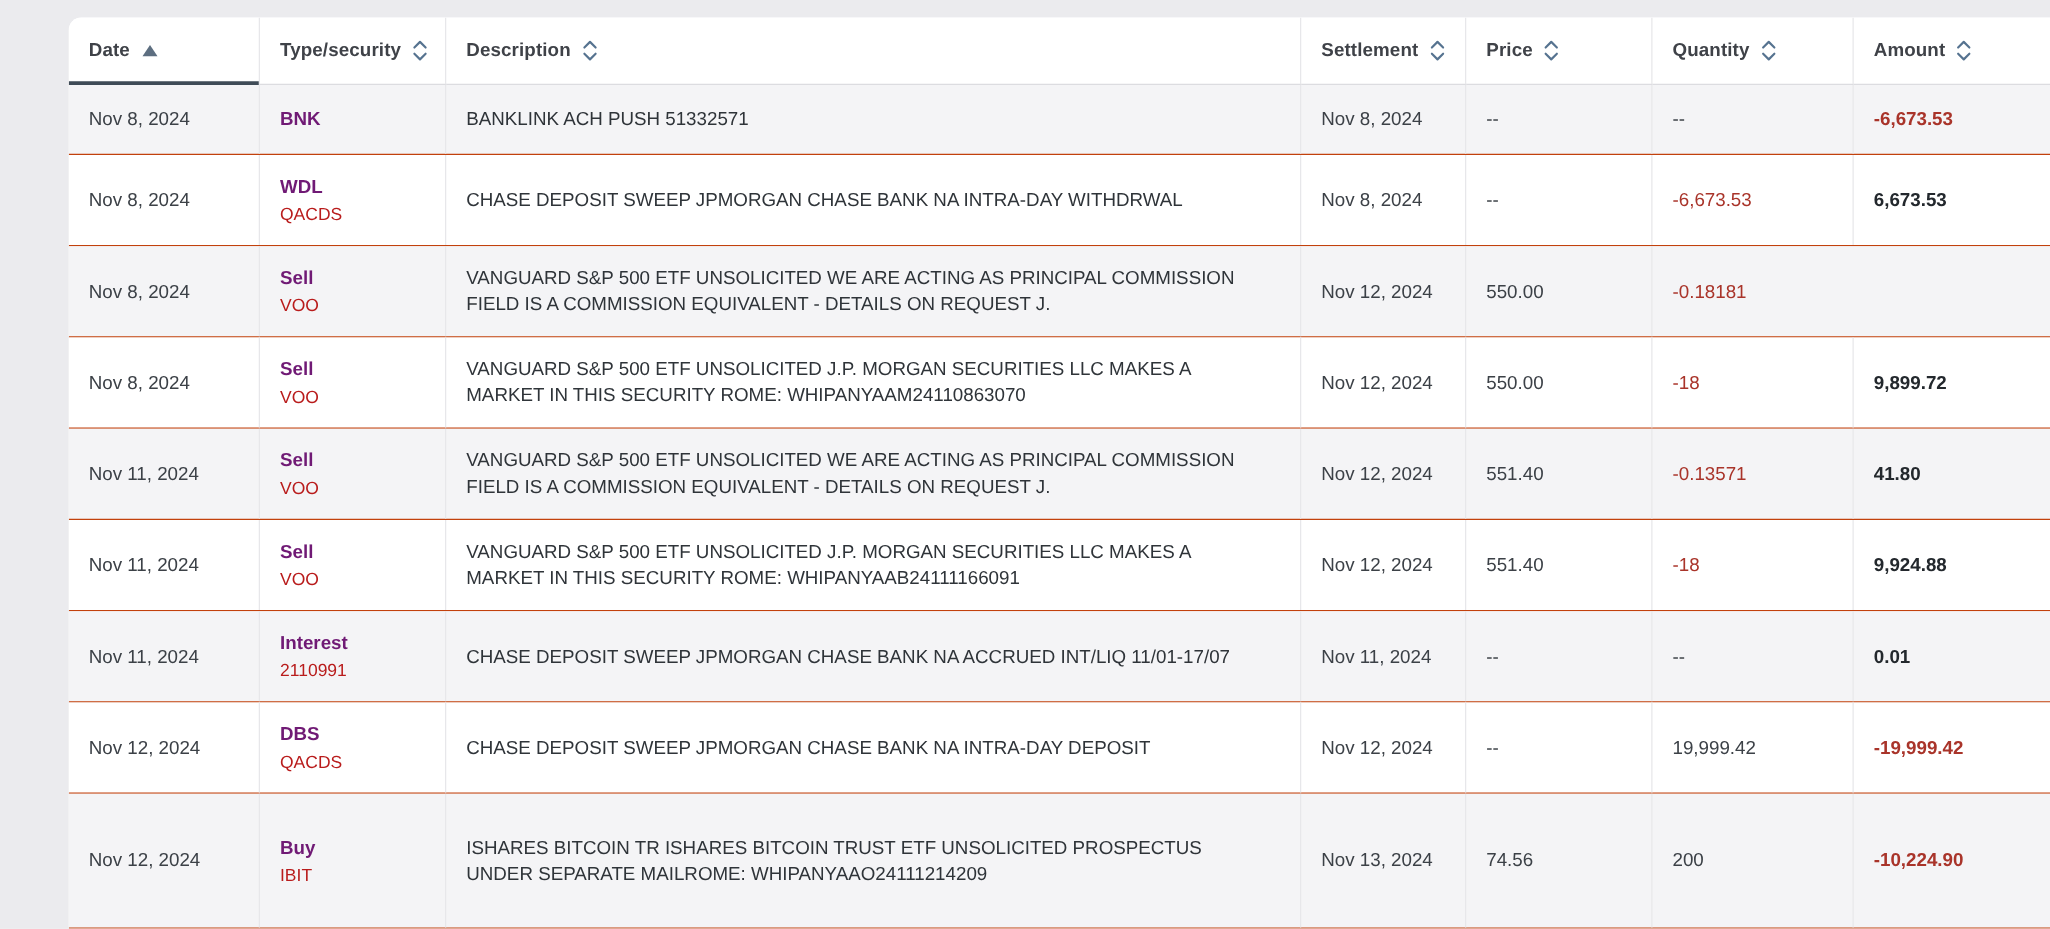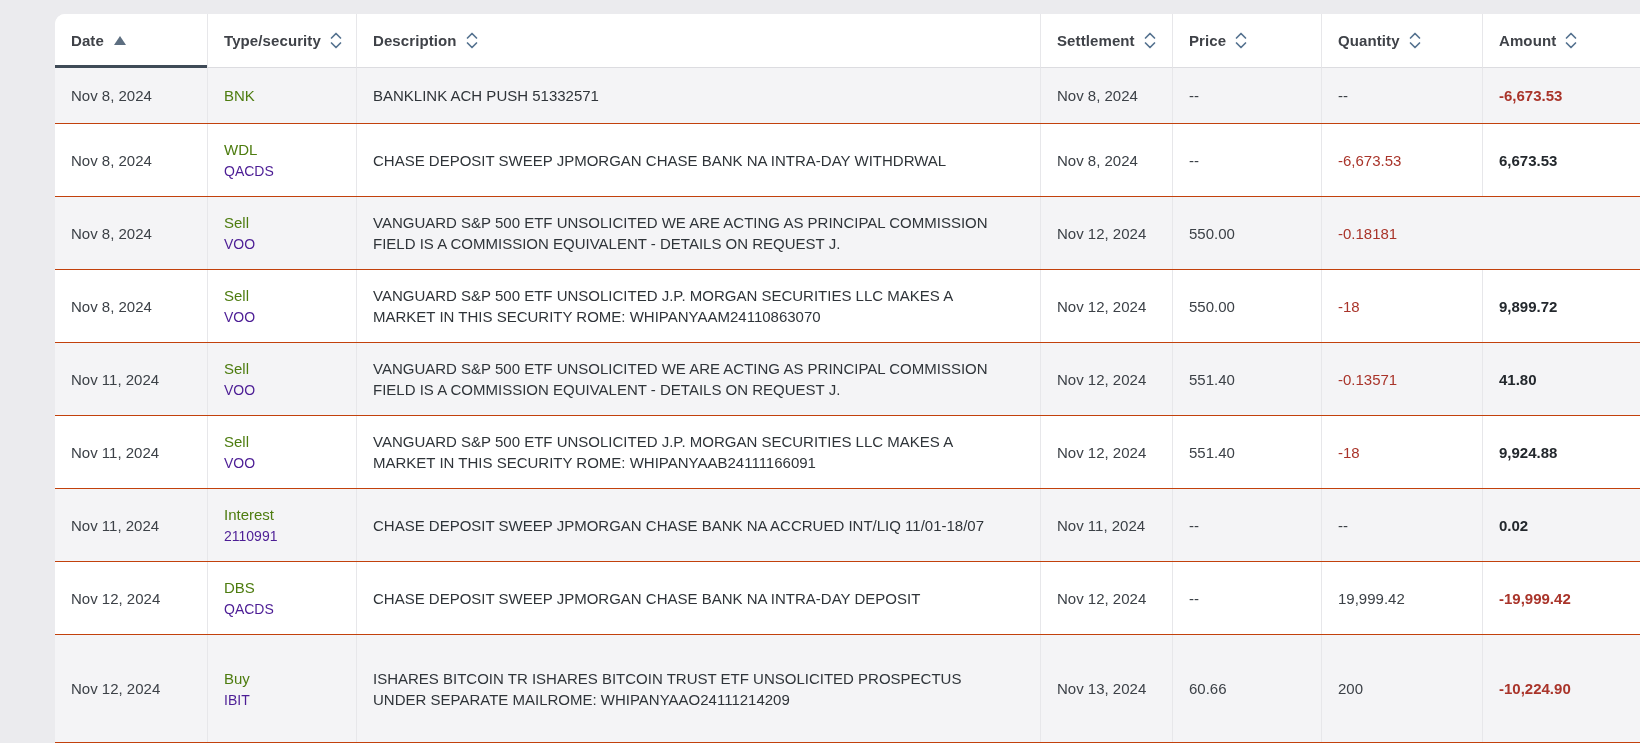--- a/index.html
+++ b/index.html
@@ -23,22 +23,22 @@
   .sort-icon{flex:0 0 auto;display:inline-flex;}
   
   .row{background:#ffffff;border-bottom:1px solid #c2410c;min-height:72px;}
   .row.stripe{background:#f4f4f6;}
   .row:nth-child(1){min-height:55px;}
   .row:nth-child(9){min-height:107px;}
   .row .cell{font-size:15px;color:#3c4147;}
   .cell.desc{color:#2f3439;line-height:1.4;align-items:center;}
   .cell.desc .desc-text{max-width:620px;}
   .typewrap{display:flex;flex-direction:column;gap:5px;}
-  .type-main{font-weight:400;color:#4d7c0f;}
-  .type-sub{font-size:14px;color:#4c1d95;text-align:center;}
+  .type-main{font-weight:700;color:#701a75;}
+  .type-sub{font-size:14px;color:#b91c1c;}
   .type-sub:empty{display:none;}
   .cell.amount{font-weight:700;color:#23282d;}
   .neg{color:#a9342a !important;}
 </style>
 </head>
 <body>
 
 <div class="page">
   <div class="table-card">
 
@@ -271,33 +271,33 @@
     <div class="cell">
       <span>Nov 11, 2024</span>
     </div>
     <div class="cell">
       <span class="typewrap">
         <span class="type-main">Interest</span>
         <span class="type-sub">2110991</span>
       </span>
     </div>
     <div class="cell desc">
-      <span class="desc-text">CHASE DEPOSIT SWEEP JPMORGAN CHASE BANK NA ACCRUED INT/LIQ 11/01-18/07</span>
+      <span class="desc-text">CHASE DEPOSIT SWEEP JPMORGAN CHASE BANK NA ACCRUED INT/LIQ 11/01-17/07</span>
     </div>
     <div class="cell">
       <span>Nov 11, 2024</span>
     </div>
     <div class="cell right">
       <span>--</span>
     </div>
     <div class="cell right">
       <span class="qty">--</span>
     </div>
     <div class="cell right amount">
-      <span class="amt">0.02</span>
+      <span class="amt">0.01</span>
     </div>
   </div>
 
   <div class="grid-row row">
     <div class="cell">
       <span>Nov 12, 2024</span>
     </div>
     <div class="cell">
       <span class="typewrap">
         <span class="type-main">DBS</span>
@@ -331,21 +331,21 @@
         <span class="type-sub">IBIT</span>
       </span>
     </div>
     <div class="cell desc">
       <span class="desc-text">ISHARES BITCOIN TR ISHARES BITCOIN TRUST ETF UNSOLICITED PROSPECTUS UNDER SEPARATE MAILROME: WHIPANYAAO24111214209</span>
     </div>
     <div class="cell">
       <span>Nov 13, 2024</span>
     </div>
     <div class="cell right">
-      <span>60.66</span>
+      <span>74.56</span>
     </div>
     <div class="cell right">
       <span class="qty">200</span>
     </div>
     <div class="cell right amount">
       <span class="amt neg">-10,224.90</span>
     </div>
   </div>
 </div>
 

